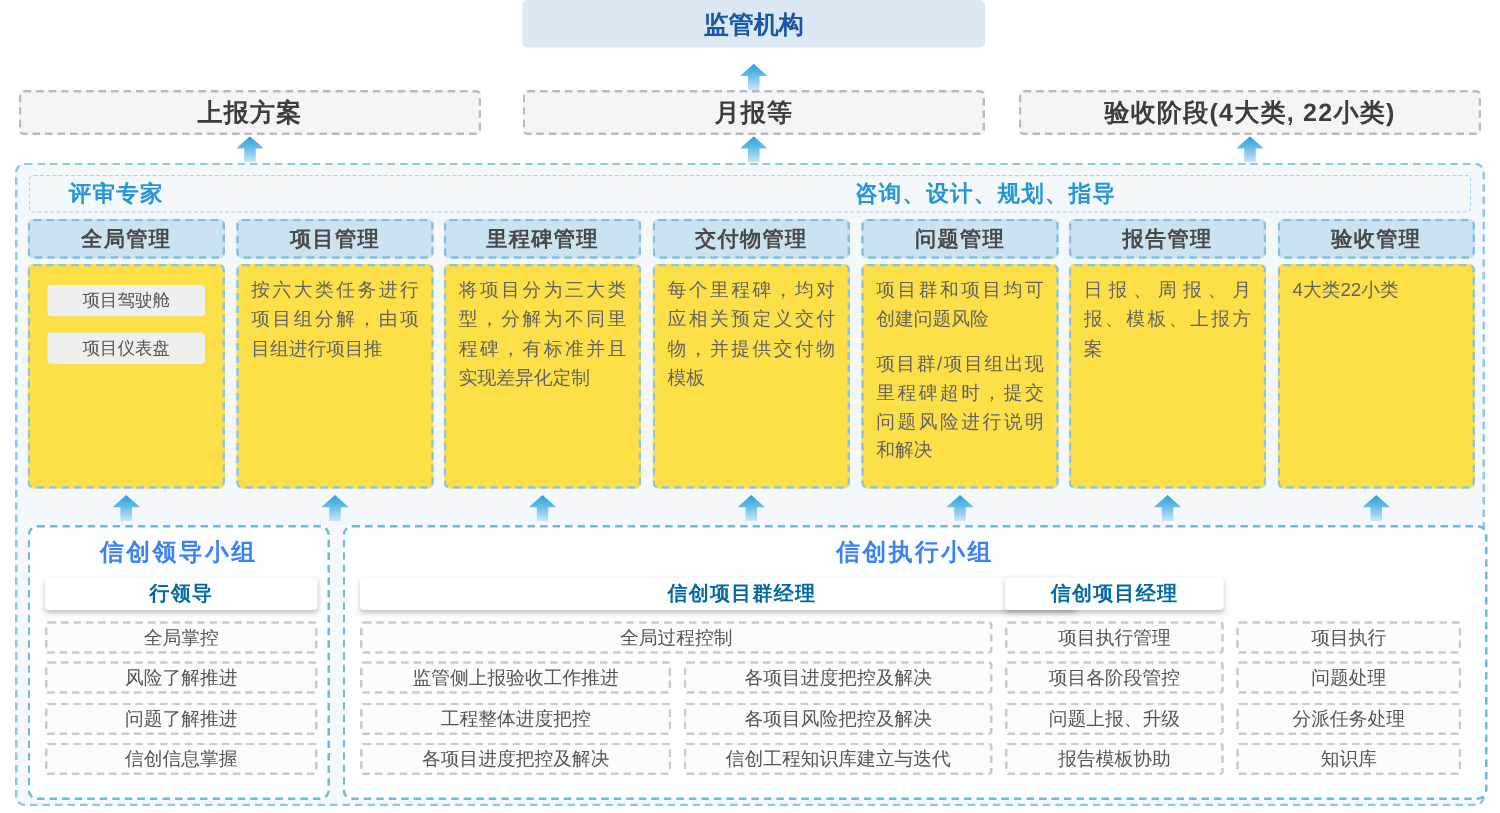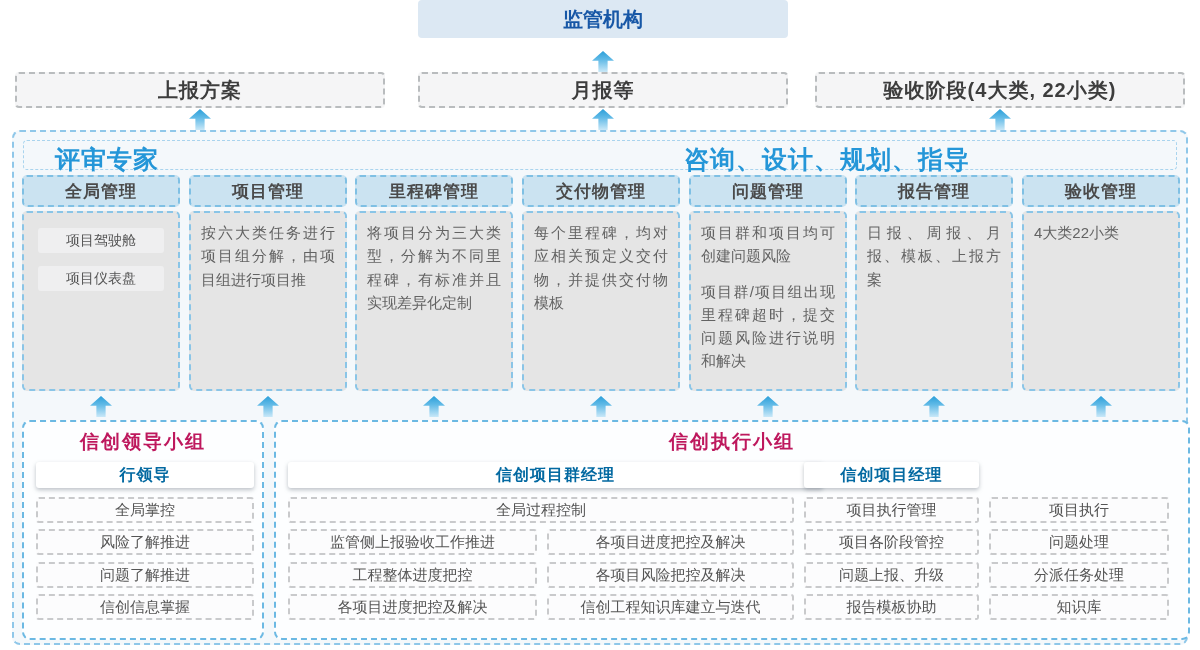--- a/index.html
+++ b/index.html
@@ -25,46 +25,46 @@
     font-size:20px;font-weight:bold;color:#3d3d3d;letter-spacing:1px;
   }
   .outer{
     position:absolute;left:12px;top:130px;width:1176px;height:515px;box-sizing:border-box;
     border:2px dashed #8fc7e9;border-radius:8px;background:#f4f8fb;
   }
   .experts-bar{
     position:absolute;left:9px;top:8px;width:1154px;height:30px;box-sizing:border-box;
     border:1px dashed #a9d4ee;border-radius:4px;
   }
-  .blue-title{font-size:25px;font-weight:bold;color:#2496d8;letter-spacing:1px;}
+  .blue-title{font-size:18px;font-weight:bold;color:#2496d8;letter-spacing:1px;}
   .experts-left{position:absolute;left:31px;top:2px;}
   .experts-right{position:absolute;left:660px;top:2px;}
   .col-header{
     position:absolute;top:43px;width:158px;height:32px;box-sizing:border-box;
     background:#cbe3f1;border:2px dashed #7fc0e4;border-radius:5px;
     display:flex;align-items:center;justify-content:center;
     font-size:17px;font-weight:bold;color:#4a4a4a;letter-spacing:1px;
   }
   .col-body{
     position:absolute;top:79px;width:158px;height:180px;box-sizing:border-box;
-    background:#e5e5e5;border:2px dashed #8ac5e7;border-radius:5px;
+    background:#fde047;border:2px dashed #8ac5e7;border-radius:5px;
     padding:8px 10px;font-size:15px;color:#636363;line-height:1.55;text-align:justify;
   }
   .col-body p{margin:0 0 12px 0;}
   .chip{
     height:25px;margin:7px 4px 13px;background:#efeff0;border-radius:3px;
     display:flex;align-items:center;justify-content:center;font-size:14px;color:#555;
   }
   .group{
     position:absolute;top:288px;height:220px;box-sizing:border-box;
     border:2px dashed #6cb9e3;border-radius:8px;background:#fdfeff;
   }
   .group-title{
     position:absolute;top:7px;left:0;width:100%;text-align:center;
-    font-size:19px;font-weight:bold;color:#be185d;letter-spacing:2px;
+    font-size:19px;font-weight:bold;color:#3b82f6;letter-spacing:2px;
   }
   .role-box{
     position:absolute;height:26px;background:#ffffff;border-radius:3px;
     box-shadow:0 2px 4px rgba(110,120,130,.45);
     display:flex;align-items:center;justify-content:center;
     font-size:16px;font-weight:bold;color:#0369a1;letter-spacing:1px;
   }
   .item-box{
     position:absolute;height:26px;box-sizing:border-box;
     background:#fcfcfd;border:2px dashed #c9cacc;border-radius:3px;
@@ -167,21 +167,21 @@
       <div class="role-box" style="left:12px;top:40px;width:218px;">行领导</div>
       <div class="item-box" style="left:12px;top:75px;width:218px;">全局掌控</div>
       <div class="item-box" style="left:12px;top:107px;width:218px;">风险了解推进</div>
       <div class="item-box" style="left:12px;top:140px;width:218px;">问题了解推进</div>
       <div class="item-box" style="left:12px;top:172px;width:218px;">信创信息掌握</div>
     </div>
 
     <div class="group" style="left:260px;width:916px;">
       <div class="group-title">信创执行小组</div>
 
-      <div class="role-box" style="left:12px;top:40px;width:535px;">信创项目群经理</div>
+      <div class="role-box" style="left:12px;top:40px;width:535px;padding-left:38px;">信创项目群经理</div>
       <div class="item-box" style="left:12px;top:75px;width:506px;">全局过程控制</div>
       <div class="item-box" style="left:12px;top:107px;width:249px;">监管侧上报验收工作推进</div>
       <div class="item-box" style="left:12px;top:140px;width:249px;">工程整体进度把控</div>
       <div class="item-box" style="left:12px;top:172px;width:249px;">各项目进度把控及解决</div>
       <div class="item-box" style="left:271px;top:107px;width:247px;">各项目进度把控及解决</div>
       <div class="item-box" style="left:271px;top:140px;width:247px;">各项目风险把控及解决</div>
       <div class="item-box" style="left:271px;top:172px;width:247px;">信创工程知识库建立与迭代</div>
 
       <div class="role-box" style="left:528px;top:40px;width:175px;">信创项目经理</div>
       <div class="item-box" style="left:528px;top:75px;width:175px;">项目执行管理</div>

